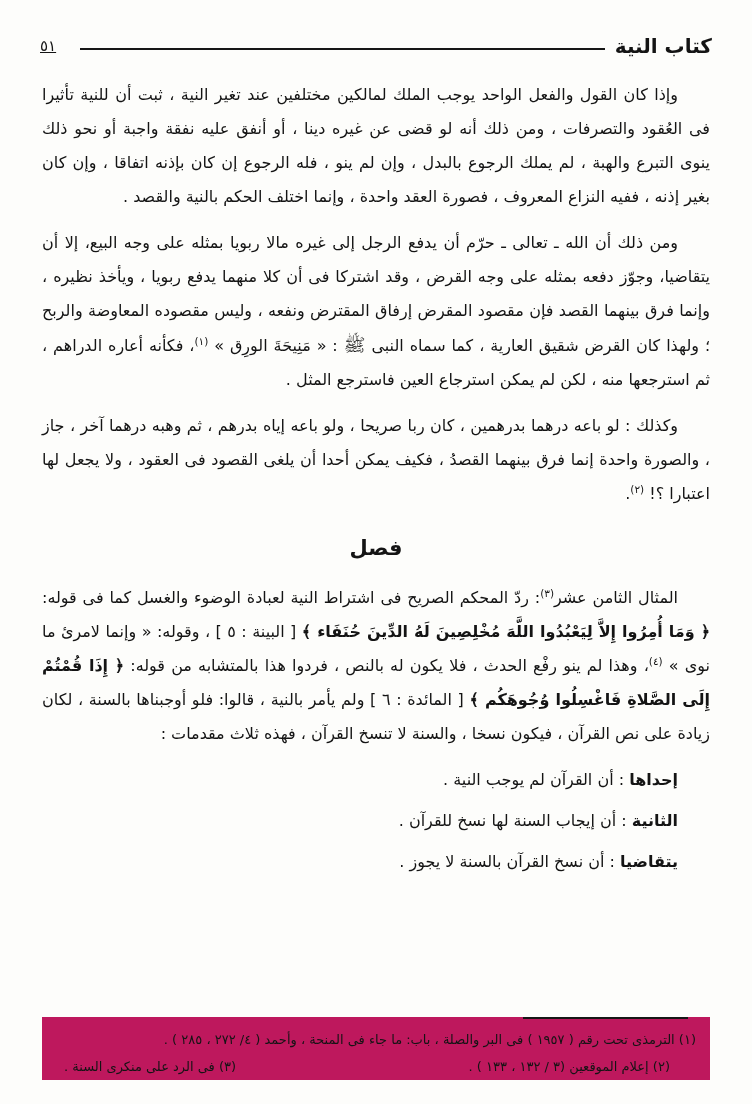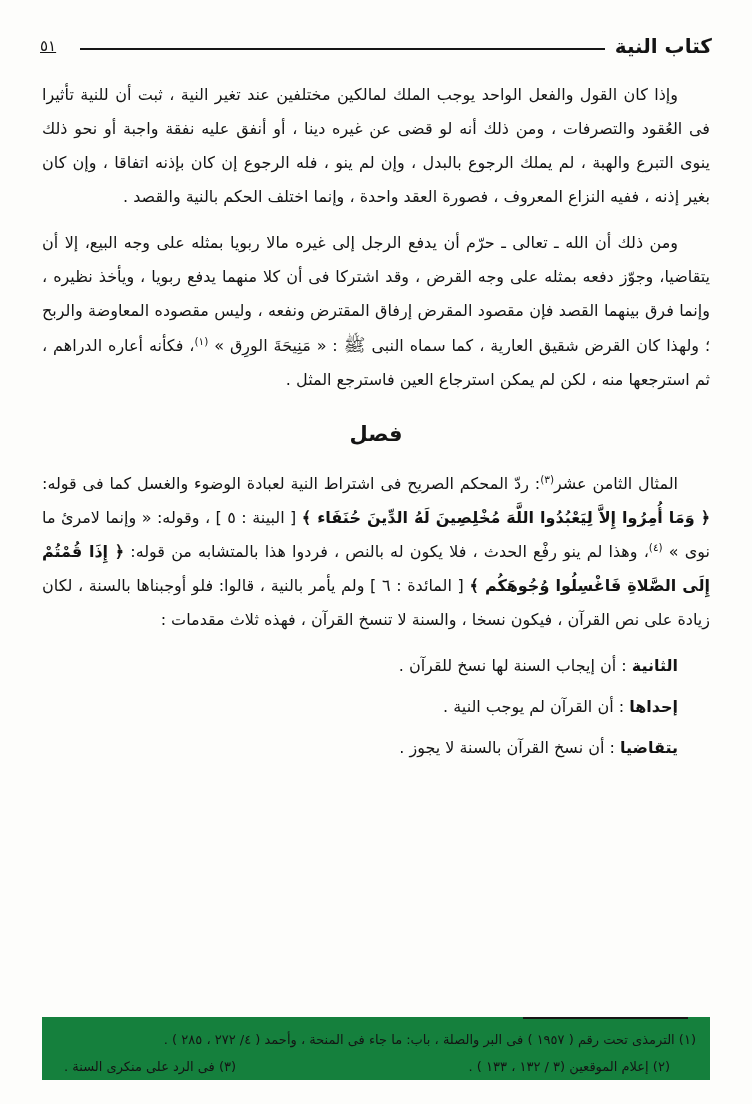--- a/index.html
+++ b/index.html
@@ -73,21 +73,21 @@
     margin:0 0 7px 0;
     text-indent:32px;
   }
   .premise b{font-weight:bold;}
   
   .footnotes{
     position:absolute;
     bottom:24px;
     right:42px;
     left:42px;
-    background:#15803d;
+    background:#be185d;
     font-size:13px;
     line-height:27px;
     direction:rtl;
   }
   .fn-separator{
     width:165px;
     height:2px;
     background:#161616;
     margin:0 22px 7px 0;
   }
@@ -110,28 +110,29 @@
     <span class="header-rule"></span>
     <span class="page-number">٥١</span>
   </header>
 
   <main class="body-text">
 
     <p class="para">وإذا كان القول والفعل الواحد يوجب الملك لمالكين مختلفين عند تغير النية ، ثبت أن للنية تأثيرا فى العُقود والتصرفات ، ومن ذلك أنه لو قضى عن غيره دينا ، أو أنفق عليه نفقة واجبة أو نحو ذلك ينوى التبرع والهبة ، لم يملك الرجوع بالبدل ، وإن لم ينو ، فله الرجوع إن كان بإذنه اتفاقا ، وإن كان بغير إذنه ، ففيه النزاع المعروف ، فصورة العقد واحدة ، وإنما اختلف الحكم بالنية والقصد .</p>
 
     <p class="para"><span>ومن ذلك أن الله ـ تعالى ـ حرّم أن يدفع الرجل إلى غيره مالا ربويا بمثله على وجه البيع، إلا أن يتقاضيا، وجوّز دفعه بمثله على وجه القرض ، وقد اشتركا فى أن كلا منهما يدفع ربويا ، ويأخذ نظيره ، وإنما فرق بينهما القصد فإن مقصود المقرض إرفاق المقترض ونفعه ، وليس مقصوده المعاوضة والربح ؛ ولهذا كان القرض شقيق العارية ، كما سماه النبى </span><span class="pbuh">ﷺ</span><span> : « مَنِيحَةَ الورِق » </span><sup class="fn-ref">(١)</sup><span>، فكأنه أعاره الدراهم ، ثم استرجعها منه ، لكن لم يمكن استرجاع العين فاسترجع المثل .</span></p>
 
+    <p class="para"><span>وكذلك : لو باعه درهما بدرهمين ، كان ربا صريحا ، ولو باعه إياه بدرهم ، ثم وهبه درهما آخر ، جاز ، والصورة واحدة إنما فرق بينهما القصدُ ، فكيف يمكن أحدا أن يلغى القصود فى العقود ، ولا يجعل لها اعتبارا ؟! </span><sup class="fn-ref">(٢)</sup><span>.</span></p>
 
     <h2 class="fasl-heading">فصل</h2>
 
     <p class="para"><span>المثال الثامن عشر</span><sup class="fn-ref">(٣)</sup><span>: ردّ المحكم الصريح فى اشتراط النية لعبادة الوضوء والغسل كما فى قوله: </span><span class="quran">﴿ وَمَا أُمِرُوا إِلاَّ لِيَعْبُدُوا اللَّهَ مُخْلِصِينَ لَهُ الدِّينَ حُنَفَاء ﴾</span><span> [ البينة : ٥ ] ، وقوله: « وإنما لامرئ ما نوى » </span><sup class="fn-ref">(٤)</sup><span>، وهذا لم ينو رفْع الحدث ، فلا يكون له بالنص ، فردوا هذا بالمتشابه من قوله: </span><span class="quran">﴿ إِذَا قُمْتُمْ إِلَى الصَّلاةِ فَاغْسِلُوا وُجُوهَكُم ﴾</span><span> [ المائدة : ٦ ] ولم يأمر بالنية ، قالوا: فلو أوجبناها بالسنة ، لكان زيادة على نص القرآن ، فيكون نسخا ، والسنة لا تنسخ القرآن ، فهذه ثلاث مقدمات :</span></p>
 
+    <p class="premise"><b>إحداها</b><span> : أن القرآن لم يوجب النية .</span></p>
+
     <p class="premise"><b>الثانية</b><span> : أن إيجاب السنة لها نسخ للقرآن .</span></p>
-
-    <p class="premise"><b>إحداها</b><span> : أن القرآن لم يوجب النية .</span></p>
 
     <p class="premise"><b>يتقاضيا</b><span> : أن نسخ القرآن بالسنة لا يجوز .</span></p>
 
   </main>
 
   <footer class="footnotes">
     <div class="fn-separator"></div>
 
     <div class="fn-line fn-line-1"><span>(١)</span>&nbsp;<span>الترمذى تحت رقم ( ١٩٥٧ ) فى البر والصلة ، باب: ما جاء فى المنحة ، وأحمد ( ٤/ ٢٧٢ ، ٢٨٥ ) .</span></div>
 

